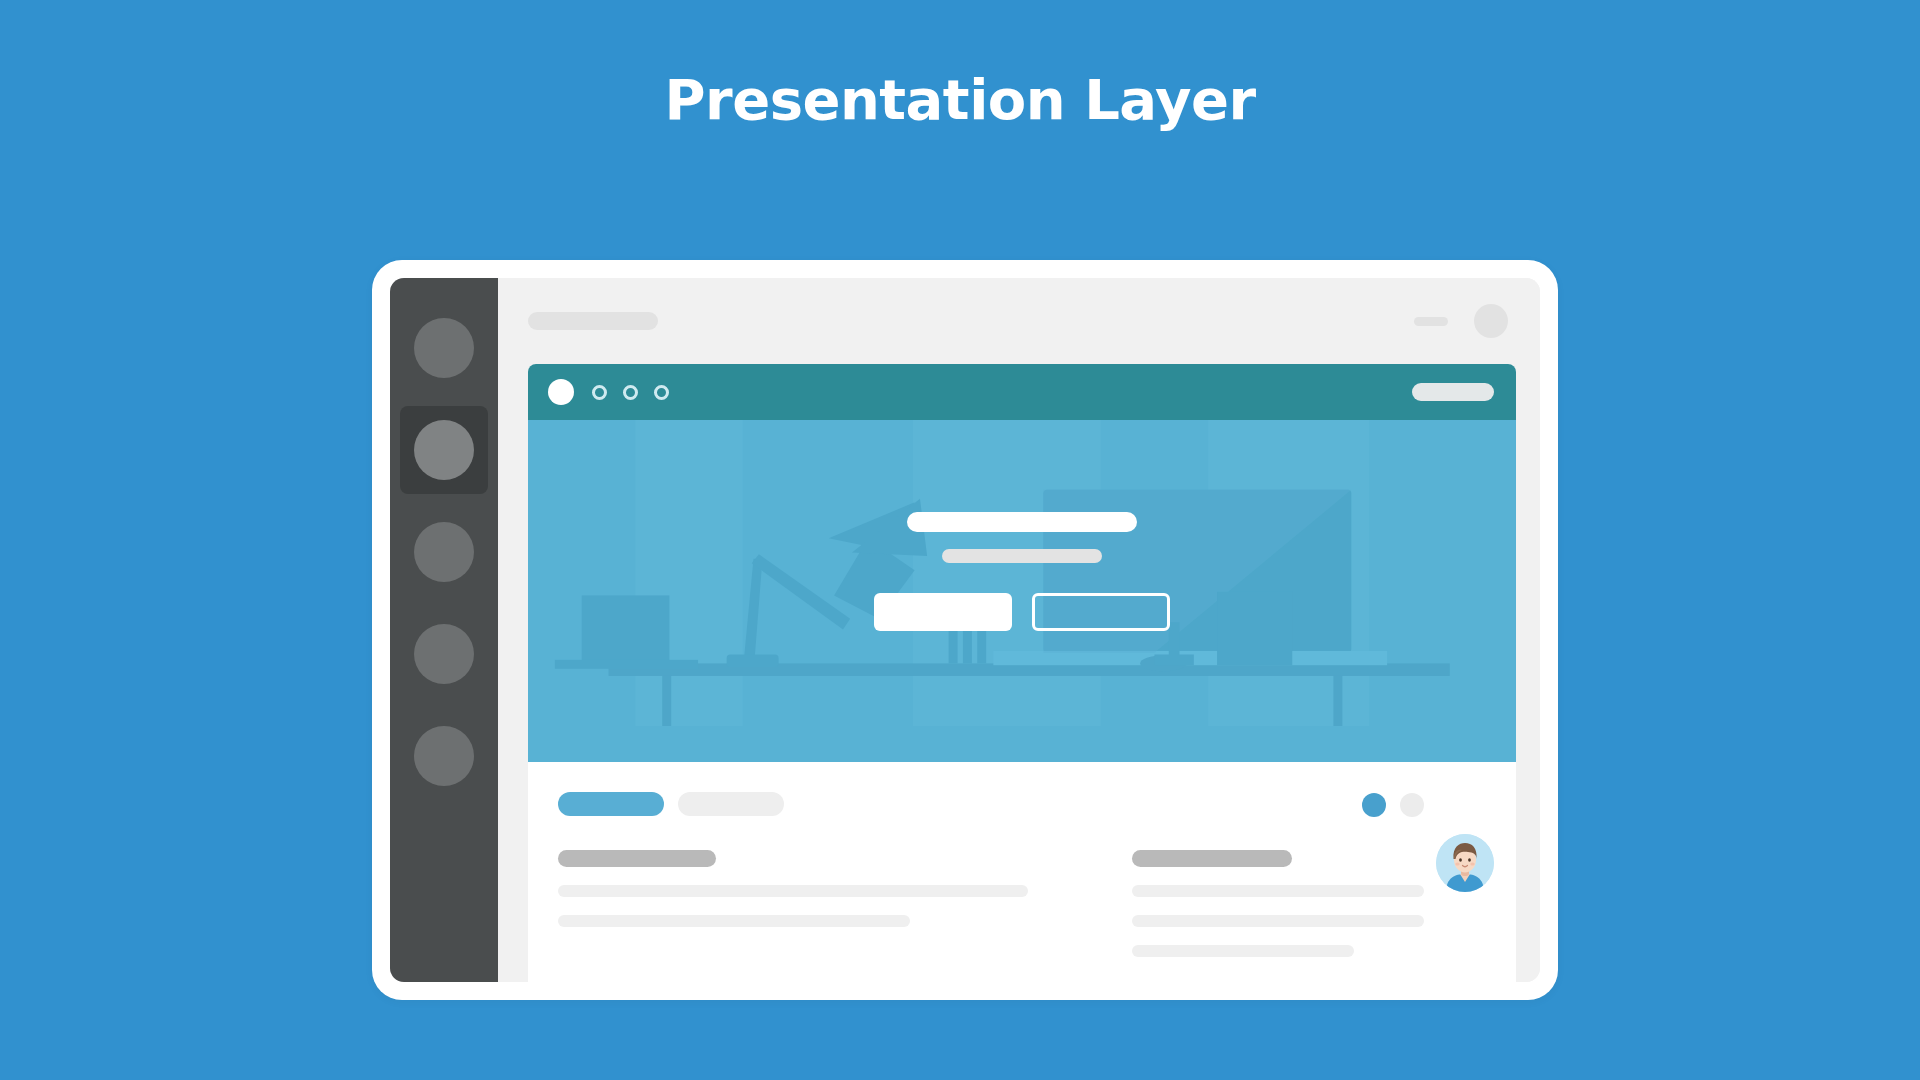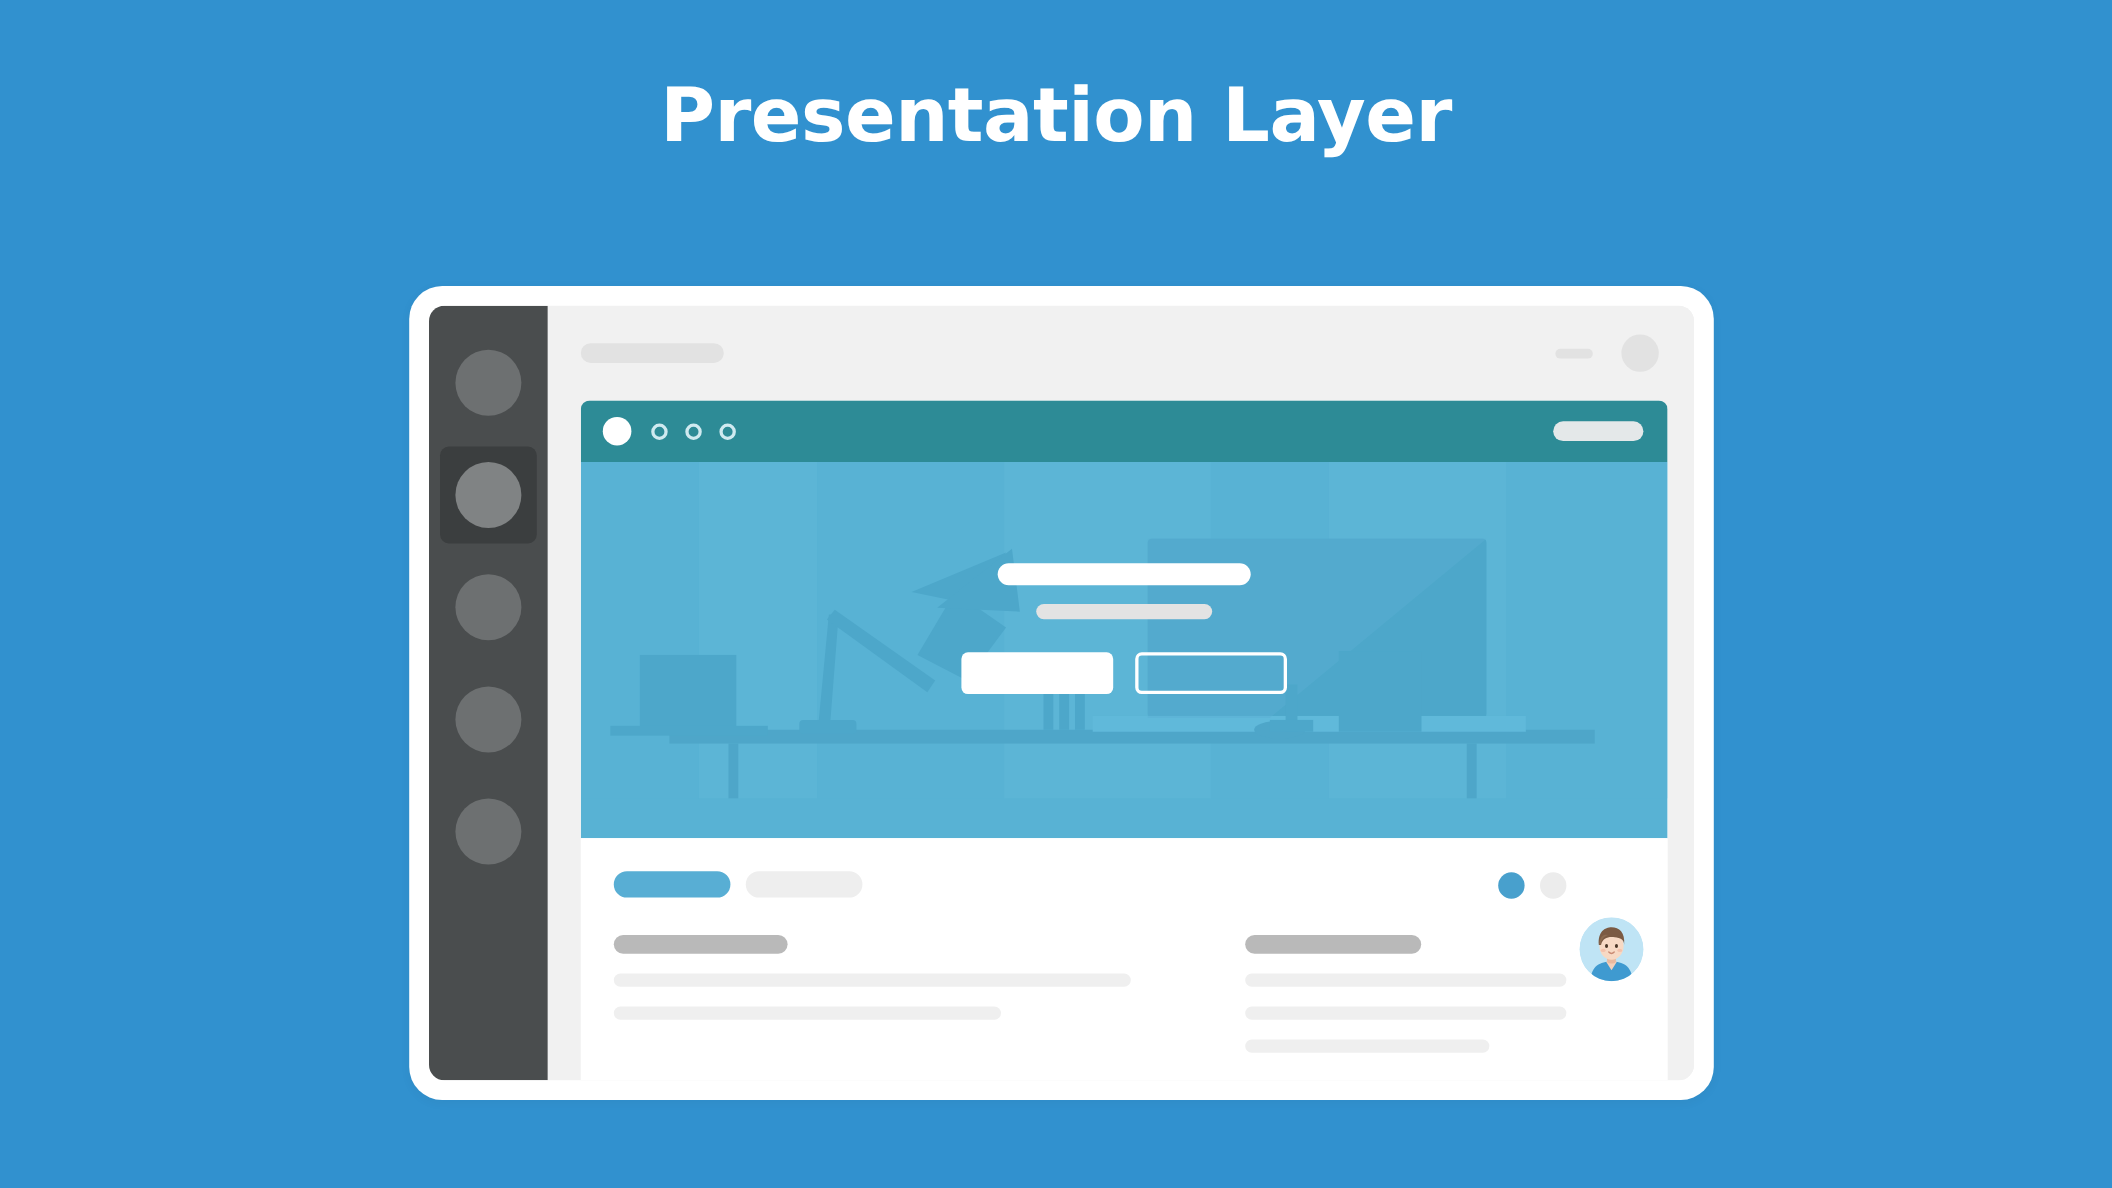--- a/index.html
+++ b/index.html
@@ -16,21 +16,21 @@
 
   
   .page-title {
     position: absolute;
     top: 72px;
     left: 0;
     width: 1920px;
     text-align: center;
     color: #ffffff;
     font-family: "DejaVu Sans", sans-serif;
-    font-size: 68px;
+    font-size: 56px;
     font-weight: bold;
     letter-spacing: -0.5px;
     line-height: 1;
   }
 
   
   .tablet {
     position: absolute;
     left: 372px;
     top: 260px;

